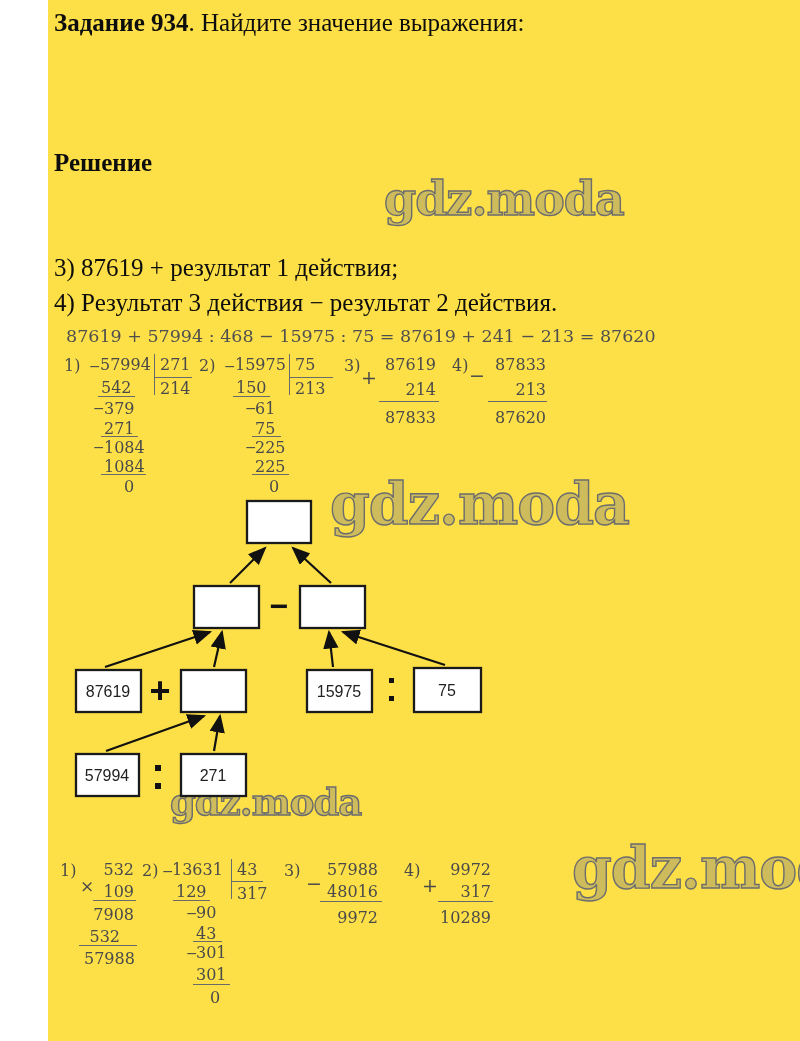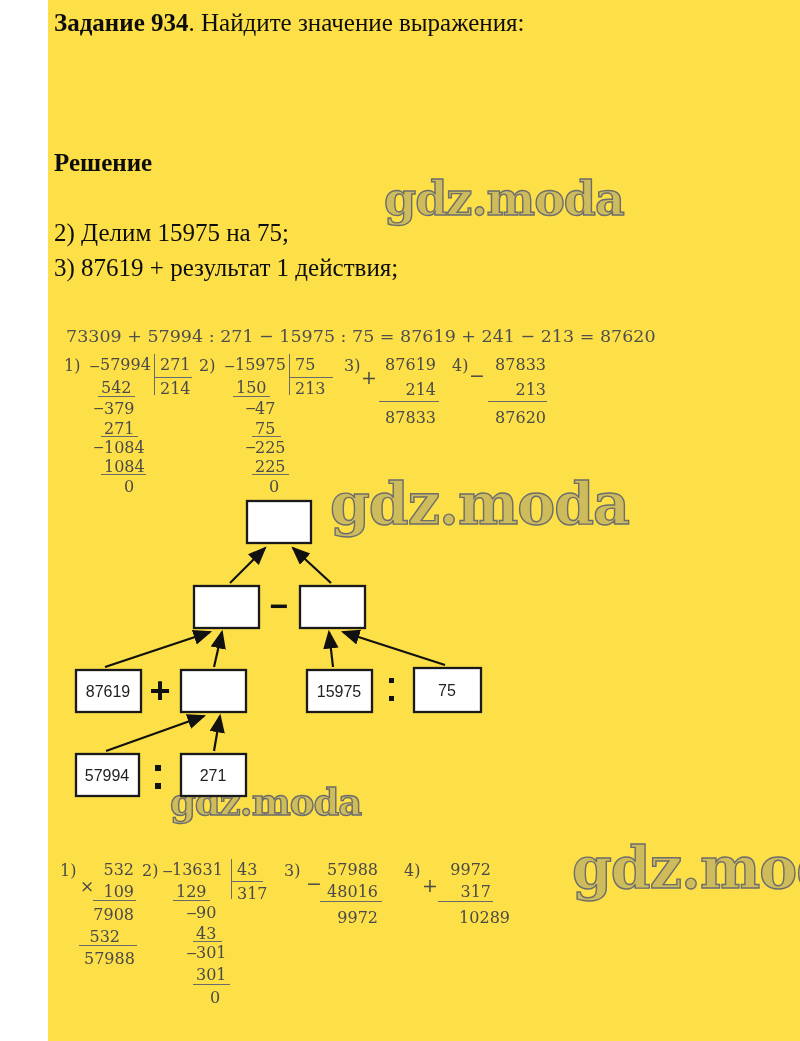--- a/index.html
+++ b/index.html
@@ -19,29 +19,29 @@
       color:rgba(125,125,125,0.38);-webkit-text-stroke:1.4px #6d6d6d;letter-spacing:-1px;}
   svg text{font-family:"Liberation Sans",sans-serif;}
 </style>
 </head>
 <body>
 
 <div class="page">
 
   <div class="tline" style="top:8px"><span class="b">Задание 934</span><span>. Найдите значение выражения:</span></div>
   <div class="tline b" style="top:148px">Решение</div>
-  <div class="tline" style="top:218px">2) Делим 15975 на 75;</div>
   <div class="tline" style="top:253px">3) 87619 + результат 1 действия;</div>
+  <div class="tline" style="top:288px">4) Результат 3 действия − результат 2 действия.</div>
 
   <div class="wm" style="left:336px;top:172px;font-size:46px">gdz.moda</div>
   <div class="wm" style="left:282px;top:470px;font-size:57px">gdz.moda</div>
   <div class="wm" style="left:122px;top:780px;font-size:37px">gdz.moda</div>
   <div class="wm" style="left:524px;top:834px;font-size:57px">gdz.moda</div>
 
-  <div class="gexpr" style="left:18px;top:326px;font-size:17.5px">73309 + 57994 : 271 − 15975 : 75 = 87619 + 241 − 213 = 87620</div>
+  <div class="gexpr" style="left:18px;top:326px;font-size:17.5px">87619 + 57994 : 468 − 15975 : 75 = 87619 + 241 − 213 = 87620</div>
 
   <div>
     <span class="wlabel" style="left:16px;top:356px">1)</span>
     <span class="wminus" style="left:41px;top:358px">−</span>
     <span class="wnum" style="left:52px;top:355px">57994</span>
     <div class="vl" style="left:106px;top:354px;height:41px"></div>
     <span class="wnum" style="left:112px;top:355px">271</span>
     <div class="hl" style="left:106px;top:377px;width:38px"></div>
     <span class="wnum" style="left:112px;top:379px">214</span>
     <span class="wnum" style="left:53px;top:378px">542</span>
@@ -61,21 +61,21 @@
     <span class="wlabel" style="left:151px;top:356px">2)</span>
     <span class="wminus" style="left:176px;top:358px">−</span>
     <span class="wnum" style="left:187px;top:355px">15975</span>
     <div class="vl" style="left:241px;top:354px;height:41px"></div>
     <span class="wnum" style="left:247px;top:355px">75</span>
     <div class="hl" style="left:241px;top:377px;width:44px"></div>
     <span class="wnum" style="left:247px;top:379px">213</span>
     <span class="wnum" style="left:188px;top:378px">150</span>
     <div class="hl" style="left:185px;top:396px;width:37px"></div>
     <span class="wminus" style="left:197px;top:400px">−</span>
-    <span class="wnum" style="left:207px;top:399px">47</span>
+    <span class="wnum" style="left:207px;top:399px">61</span>
     <span class="wnum" style="left:207px;top:419px">75</span>
     <div class="hl" style="left:204px;top:436px;width:29px"></div>
     <span class="wminus" style="left:197px;top:439px">−</span>
     <span class="wnum" style="left:207px;top:438px">225</span>
     <span class="wnum" style="left:207px;top:457px">225</span>
     <div class="hl" style="left:204px;top:474px;width:37px"></div>
     <span class="wnum" style="left:221px;top:477px">0</span>
   </div>
 
   <div>
@@ -182,16 +182,16 @@
     <div class="hl" style="left:272px;top:901px;width:62px"></div>
     <span class="wnum wr" style="left:278px;top:908px;width:52px">9972</span>
   </div>
 
   <div>
     <span class="wlabel" style="left:356px;top:861px">4)</span>
     <span class="wop" style="left:374px;top:874px;font-size:19px">+</span>
     <span class="wnum wr" style="left:391px;top:860px;width:52px">9972</span>
     <span class="wnum wr" style="left:391px;top:882px;width:52px">317</span>
     <div class="hl" style="left:390px;top:901px;width:55px"></div>
-    <span class="wnum wr" style="left:410px;top:908px;width:52px">10289</span>
+    <span class="wnum wr" style="left:391px;top:908px;width:52px">10289</span>
   </div>
 
 </div>
 
 </body></html>

